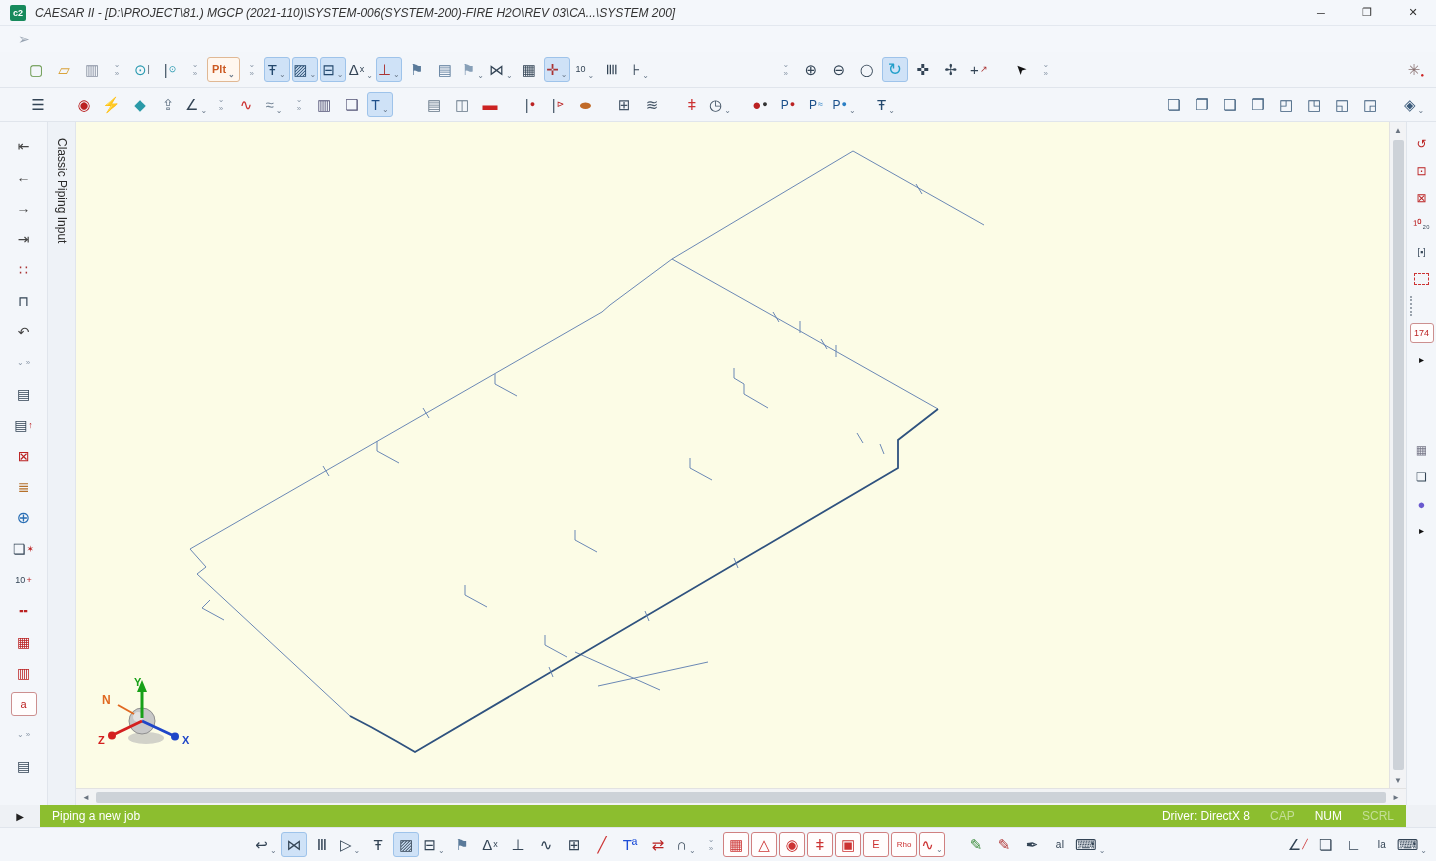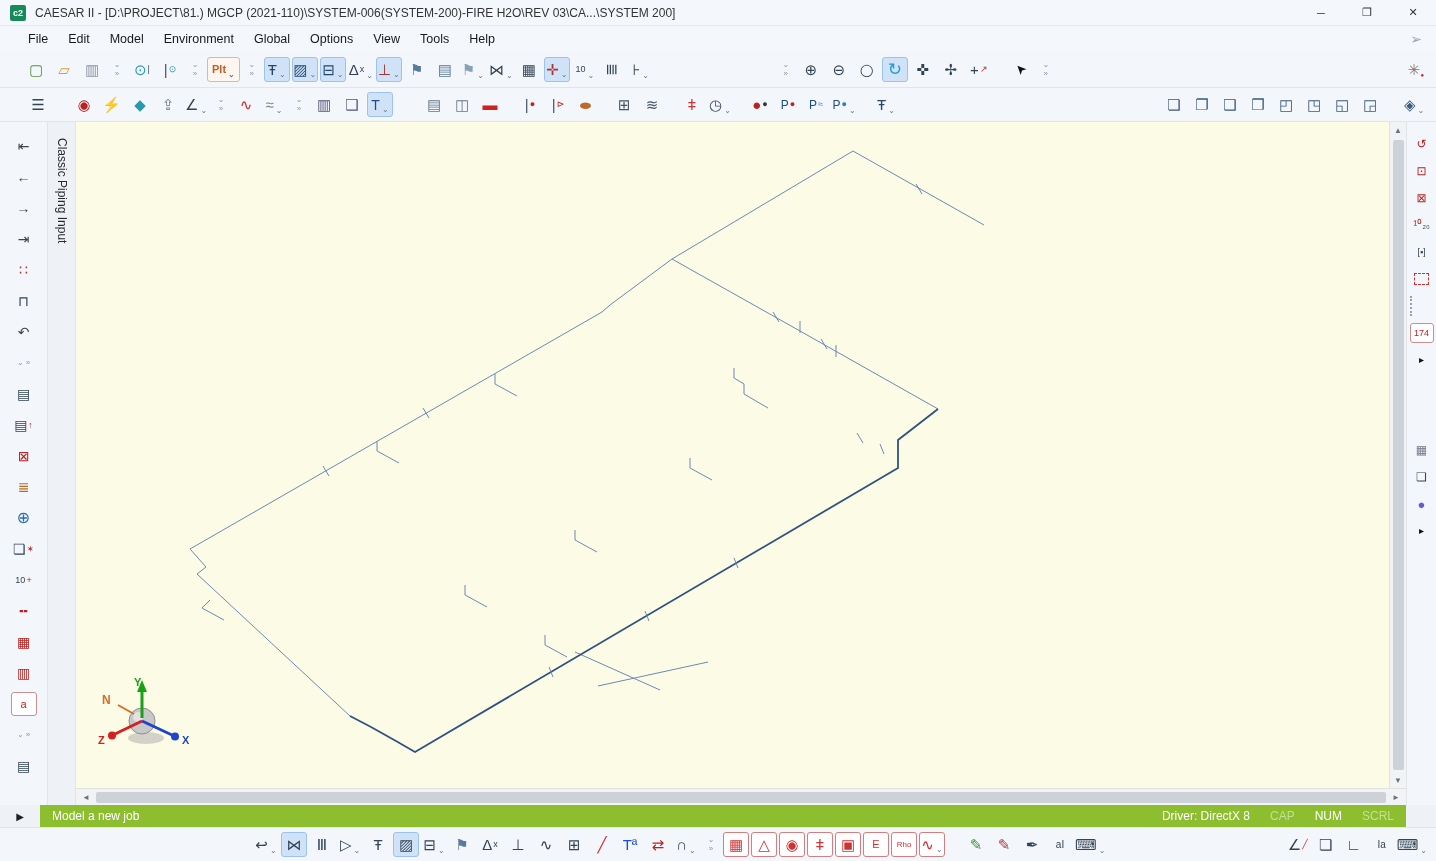--- a/index.html
+++ b/index.html
@@ -5,21 +5,21 @@
   * { box-sizing: border-box; margin: 0; padding: 0; }
   body {
     width: 1436px; height: 861px; overflow: hidden;
     font-family: "Liberation Sans", sans-serif; font-size: 12px; color: #222;
     background: #f2f5fa;
   }
   
   .titlebar { height: 26px; display: flex; align-items: center; background: #f4f7fb; border-bottom: 1px solid #e3e8ef; }
   .app-icon { width: 16px; height: 16px; margin: 0 9px 0 10px; background: #178a5c; color: #fff;
     font-size: 9px; font-weight: bold; display: flex; align-items: center; justify-content: center; border-radius: 2px; }
-  .title-text { font-size: 12px; color: #333; flex: 1; white-space: nowrap; overflow: hidden; }
+  .title-text { font-size: 12px; color: #333; flex: 1; white-space: nowrap; overflow: hidden; font-style: italic; }
   .win-btns { display: flex; height: 100%; }
   .win-btn { width: 46px; height: 100%; display: flex; align-items: center; justify-content: center; font-size: 11px; color: #333; }
   
   .menubar { height: 26px; display: flex; align-items: center; background: #f4f7fb; padding-left: 18px; }
   .menu-items { display: flex; flex: 1; }
   .menu-item { padding: 4px 10px; font-size: 12.5px; color: #1a1a1a; }
   .menu-right-icon { margin-right: 14px; color: #98a4b2; font-size: 14px; }
   
   .toolbar { display: flex; align-items: center; background: #f3f6fa; border-bottom: 1px solid #e0e5ec; }
   .tb1 { height: 36px; padding: 0 8px 0 22px; }
@@ -86,31 +86,20 @@
     <div class="app-icon">c2</div>
     <div class="title-text">CAESAR II - [D:\PROJECT\81.) MGCP (2021-110)\SYSTEM-006(SYSTEM-200)-FIRE H2O\REV 03\CA...\SYSTEM 200]</div>
     <div class="win-btns">
       <div class="win-btn">─</div>
       <div class="win-btn">❐</div>
       <div class="win-btn">✕</div>
     </div>
   </div>
 
   <div class="menubar">
-    <div class="menu-items" id="menu-items">
-        <div class="menu-item">File</div>
-        <div class="menu-item">Edit</div>
-        <div class="menu-item">Model</div>
-        <div class="menu-item">Environment</div>
-        <div class="menu-item">Global</div>
-        <div class="menu-item">Options</div>
-        <div class="menu-item">View</div>
-        <div class="menu-item">Tools</div>
-        <div class="menu-item">Help</div>
-      </div>
     <div class="menu-right-icon">➢</div>
   </div>
 
   <div class="toolbar tb1" id="tb1">
       <div class="tb-btn">
         <span class="g" style="color: rgb(94, 145, 64);">▢</span>
       </div>
       <div class="tb-btn">
         <span class="g" style="color: rgb(217, 163, 60);">▱</span>
       </div>
@@ -550,21 +539,21 @@
         </div>
         <div class="tb-btn">
           <span class="g" style="color: rgb(17, 17, 17); font-size: 10px;">▸</span>
         </div>
       </div>
   </div>
 
   <div class="status">
     <div class="status-left">▶</div>
     <div class="status-main">
-      <span>Model a new job</span>
+      <span>Piping a new job</span>
       <span class="sp"></span>
       <span>Driver: DirectX 8</span>
       <span id="indicators"><span class="ind">CAP</span><span class="ind on">NUM</span><span class="ind">SCRL</span></span>
     </div>
     <div class="status-right"></div>
   </div>
 
   <div class="bottombar" id="bottom-items">
       <div class="tb-btn">
         <span class="g" style="color: rgb(51, 68, 85);">↩</span>

